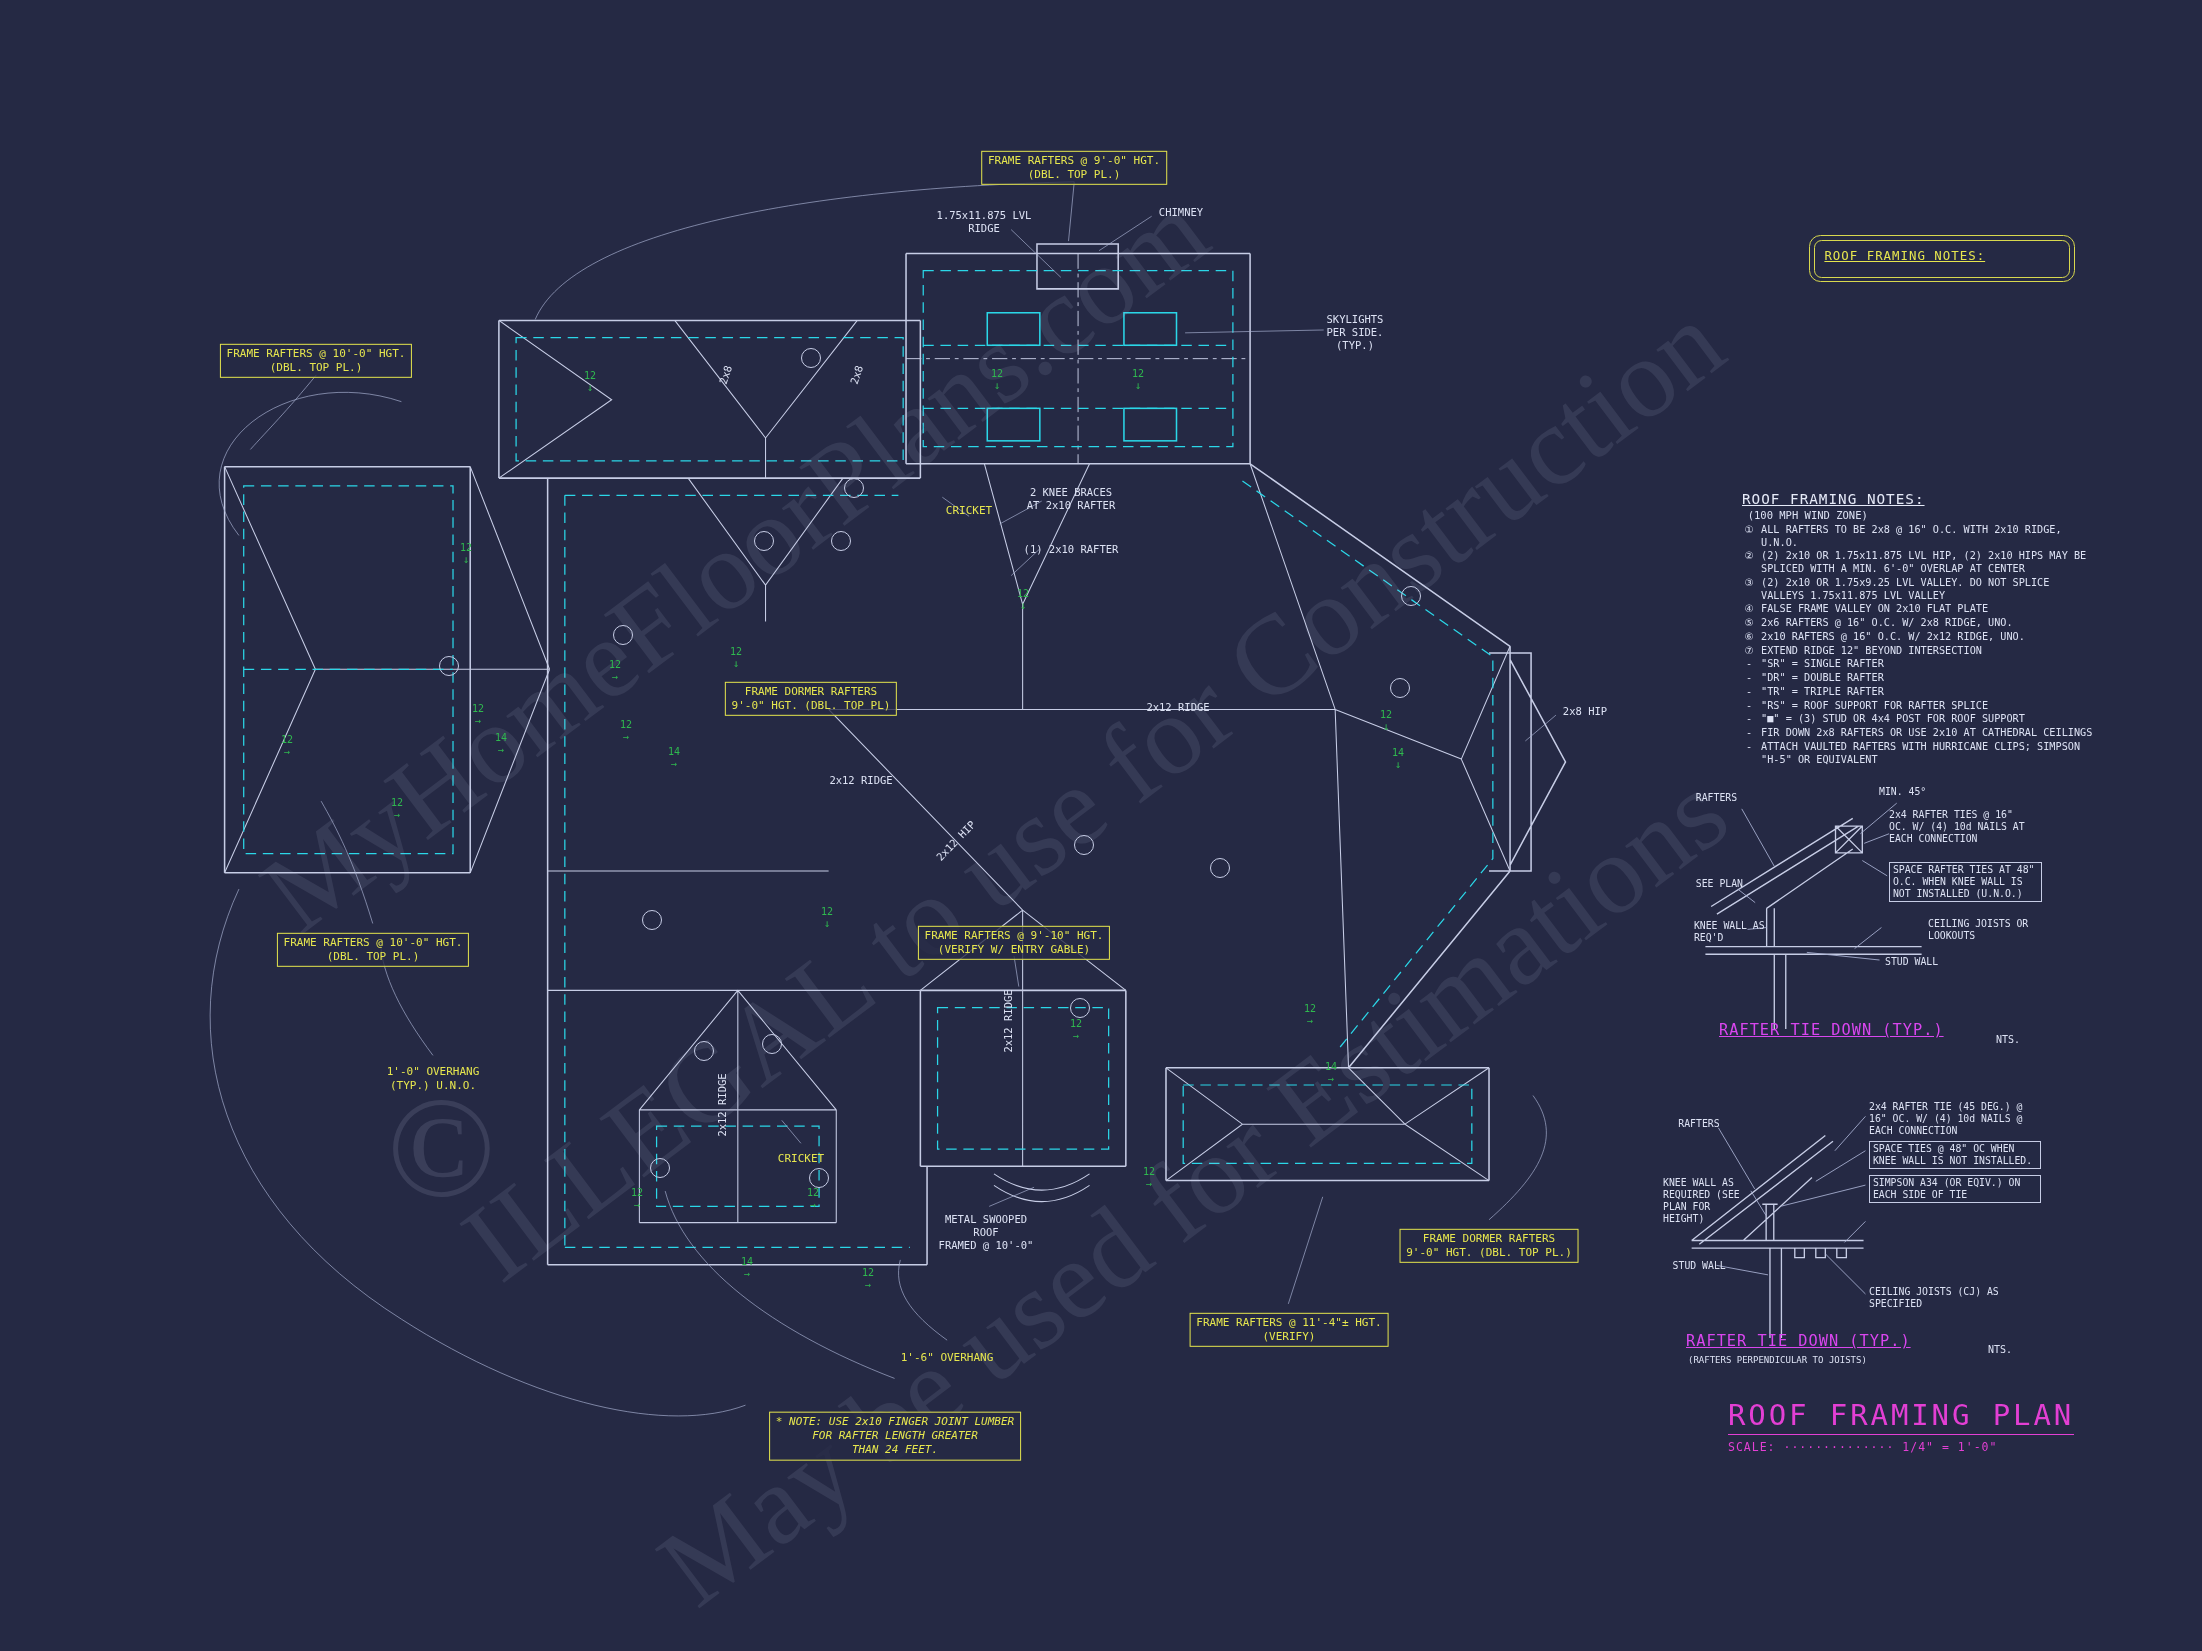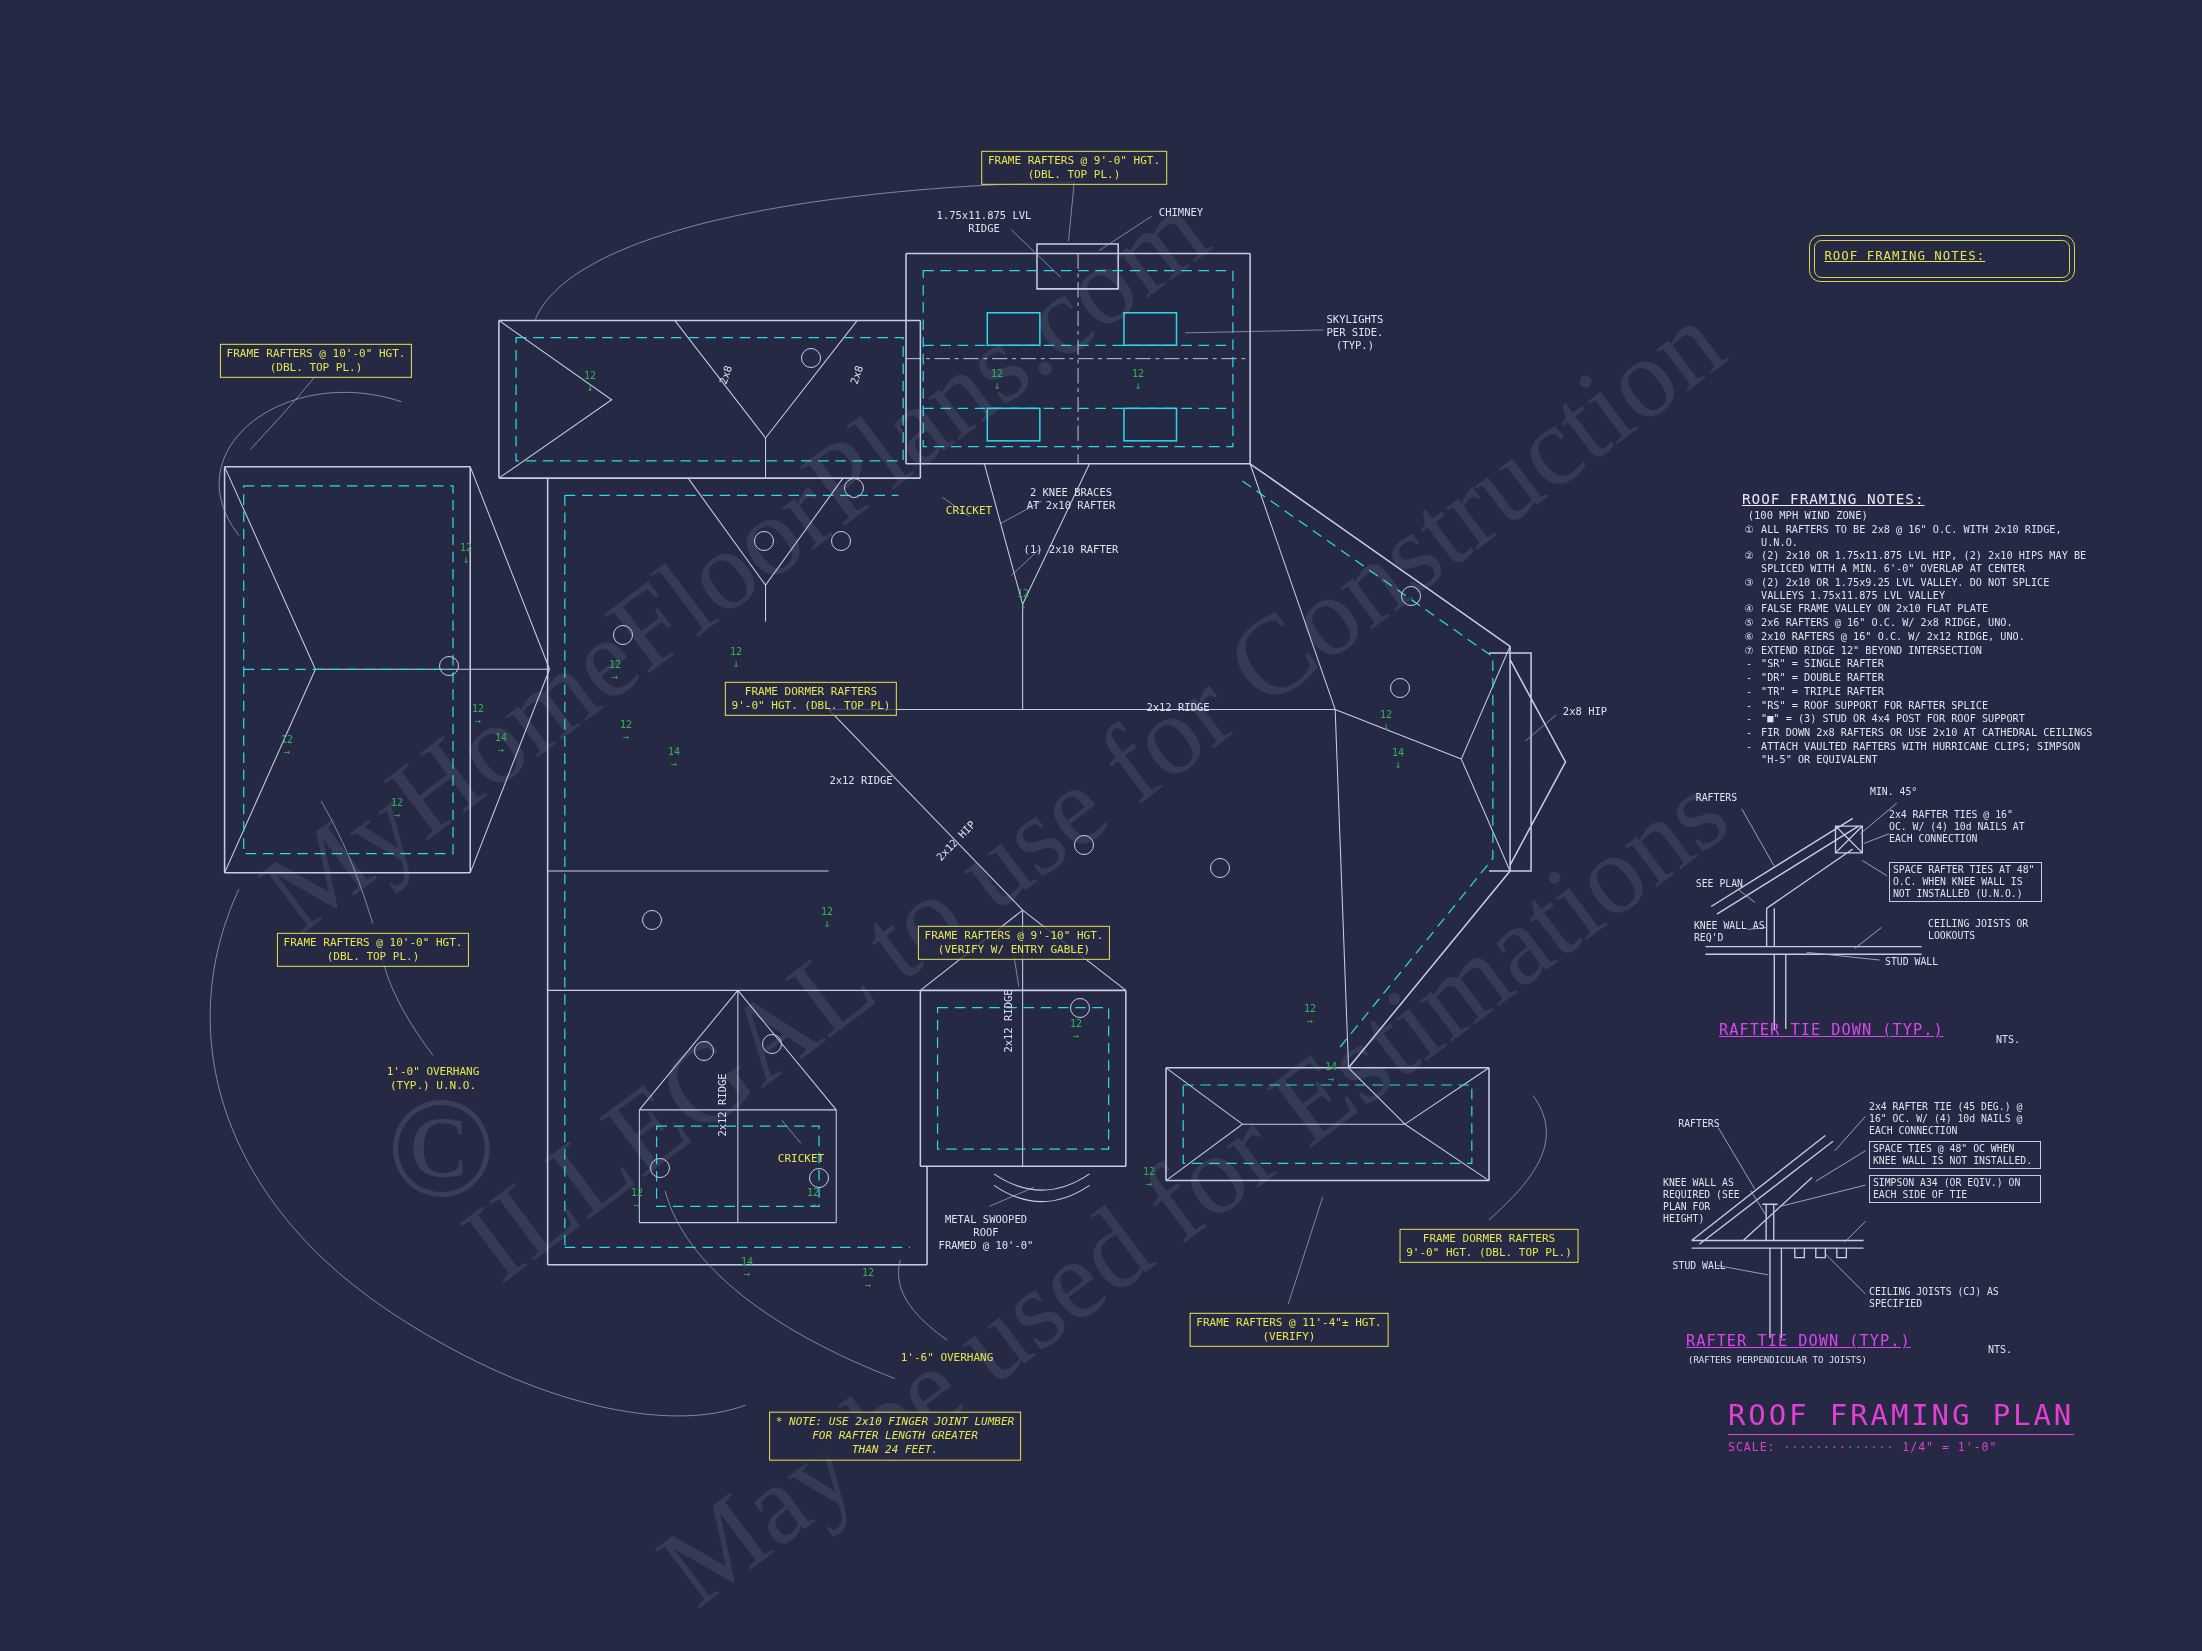--- a/index.html
+++ b/index.html
@@ -611,21 +611,21 @@
       <path class="dsk" d="M20,128 L168,36 M26,136 L174,44
         M78,130 L168,68
         M150,44 H178 V72 H150 Z M150,44 L178,72 M178,44 L150,72
         M78,130 V170 M86,130 V170
         M14,170 H240 M14,178 H240
         M86,178 V256 M98,178 V256"></path>
       <path class="dsk2" d="M52,26 L86,86 M214,20 L176,52 M206,52 L180,62 M204,96 L178,80
         M48,110 L66,124 M58,152 L78,150 M198,150 L170,172 M196,184 L120,176"></path>
     </svg>
     <div class="lab" style="left:3.8px;top:7.6px;">RAFTERS</div>
-    <div class="lab" style="left:178px;top:1.9px;">MIN. 45°</div>
+    <div class="lab" style="left:187px;top:1.9px;">MIN. 45°</div>
     <div class="lab" style="left:197px;top:25px;width:145px;">2x4 RAFTER TIES @ 16" OC. W/ (4) 10d NAILS AT EACH CONNECTION</div>
     <div class="lab boxed" style="left:197px;top:78px;width:145px;">SPACE RAFTER TIES AT 48" O.C. WHEN KNEE WALL IS NOT INSTALLED (U.N.O.)</div>
     <div class="lab" style="left:3.8px;top:94px;">SEE PLAN</div>
     <div class="lab" style="left:1.9px;top:136px;width:78px;">KNEE WALL AS REQ'D</div>
     <div class="lab" style="left:193px;top:134px;width:115px;margin-left:43px;">CEILING JOISTS OR LOOKOUTS</div>
     <div class="lab" style="left:193px;top:172px;">STUD WALL</div>
     <div class="dtitle" style="left:27px;top:237px;">RAFTER TIE DOWN (TYP.)</div>
     <div class="nts" style="left:304px;top:250px;">NTS.</div>
   </div>
 

